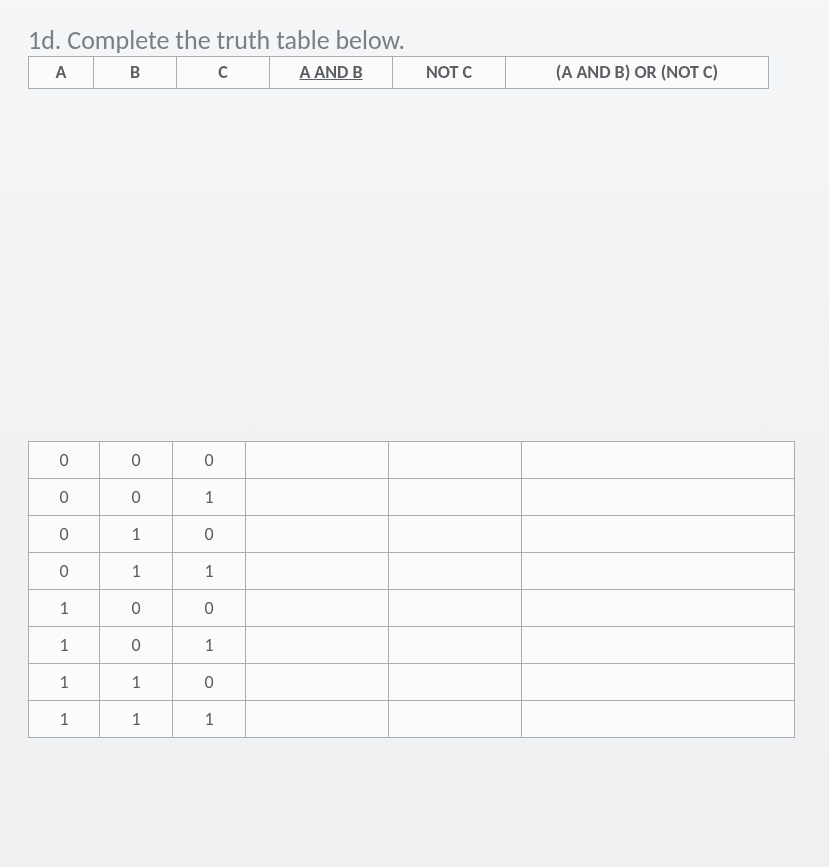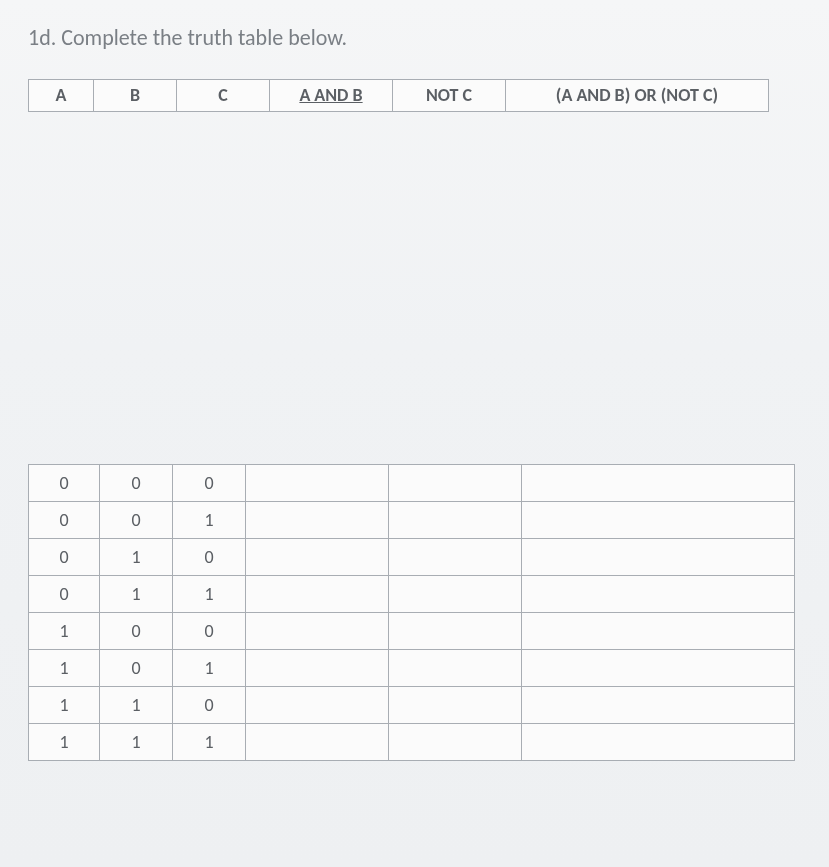--- a/index.html
+++ b/index.html
@@ -6,23 +6,22 @@
       margin: 0;
       padding: 24px 28px;
       font-family: Calibri, Arial, sans-serif;
       background: linear-gradient(180deg, #f5f6f7 0%, #f0f2f4 40%, #eef0f2 100%);
       color: #555;
       width: 829px;
       height: 867px;
       box-sizing: border-box;
     }
     .prompt {
-      font-size: 22px;
+      font-size: 26px;
       color: #7a7f85;
-      margin-bottom: 28px;
     }
     table {
       border-collapse: collapse;
       background: #fbfbfb;
     }
     th, td {
       border: 1px solid #a8adb3;
       text-align: center;
       font-weight: 600;
       color: #5b5f64;

